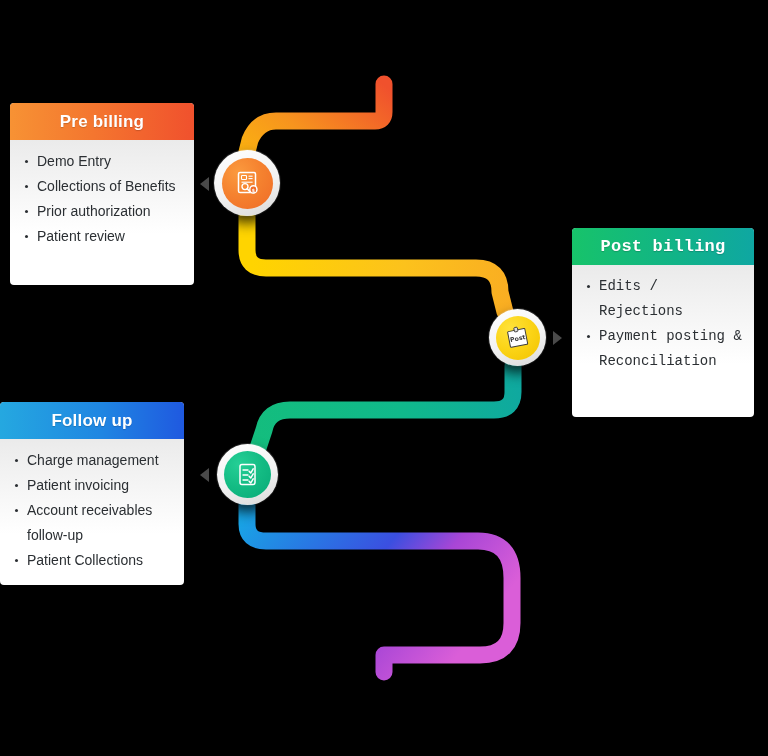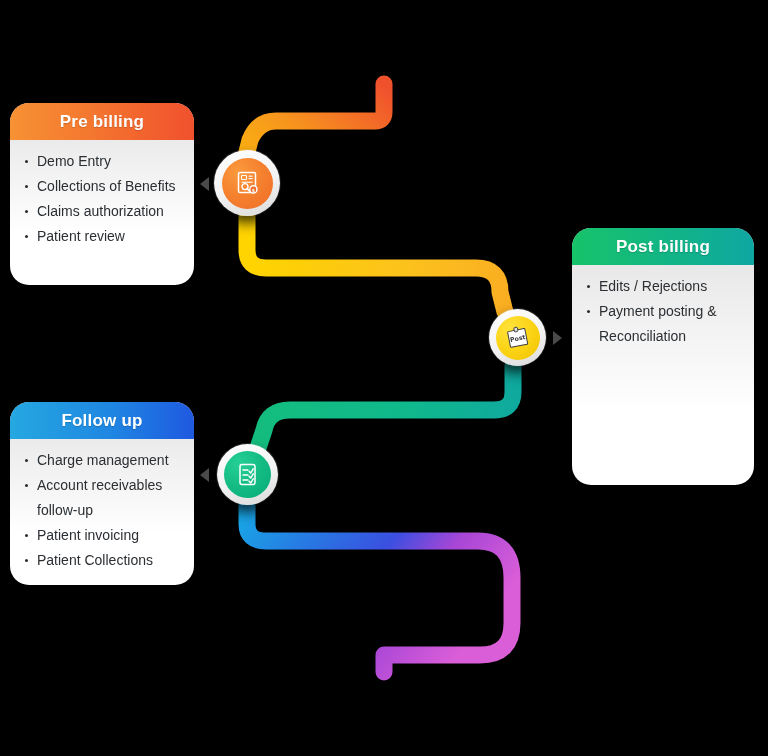--- a/index.html
+++ b/index.html
@@ -4,38 +4,38 @@
 <style>
   html,body{margin:0;padding:0;background:#000;}
   body{width:768px;height:756px;overflow:hidden;
        font-family:"Liberation Sans","DejaVu Sans",sans-serif;}
   #stage{position:relative;width:768px;height:756px;background:#000;}
 
   
   #ribbon{position:absolute;left:0;top:0;width:768px;height:756px;}
 
   
-  .card{position:absolute;border-radius:19px;overflow:hidden;
+  .card{position:absolute;border-radius:4px;overflow:hidden;
         background:linear-gradient(180deg,#e2e2e2 0%,#eeeeee 28%,#ffffff 72%);
         box-shadow:0 3px 10px rgba(0,0,0,.55);}
   .card-head{height:37px;display:flex;align-items:center;justify-content:center;}
   .card-title{color:#fff;font-size:17px;font-weight:bold;letter-spacing:.2px;
               text-shadow:0 1px 1px rgba(0,0,0,.18);}
   .card-body{padding:9px 10px 12px 12px;}
   .bullets{list-style:none;margin:0;padding:0;}
   .bullets li{position:relative;padding-left:15px;color:#2b2f33;
               font-size:14px;line-height:25px;font-weight:500;}
   .bullets li::before{content:"";position:absolute;left:3px;top:11px;
               width:3px;height:3px;border-radius:50%;background:#2b2f33;}
 
   #card-pre{left:10px;top:103px;width:184px;height:182px;}
   #card-pre .card-head{background:linear-gradient(90deg,#f79234 0%,#f4762f 45%,#f0512d 100%);}
-  #card-follow{left:10px;top:402px;width:184px;height:183px;}
+  #card-follow{left:0;top:402px;width:184px;height:183px;}
   #card-follow .card-head{background:linear-gradient(90deg,#25a8e0 0%,#1f86e2 55%,#1f59e0 100%);}
-  #card-post{left:572px;top:228px;width:182px;height:257px;}
+  #card-post{left:572px;top:228px;width:182px;height:189px;font-family:Liberation Mono, monospace;}
   #card-post .card-head{background:linear-gradient(90deg,#17c36a 0%,#11b388 58%,#0fa7a2 100%);}
 
   
   .tri{position:absolute;width:0;height:0;}
   .tri-left{border-top:7px solid transparent;border-bottom:7px solid transparent;
             border-right:9px solid #4a4a4a;}
   .tri-right{border-top:7px solid transparent;border-bottom:7px solid transparent;
              border-left:9px solid #4a4a4a;}
   #tri-pre{left:200px;top:177px;}
   #tri-follow{left:200px;top:468px;}
@@ -159,21 +159,21 @@
   <div class="tri tri-right" id="tri-post"></div>
 
   <div class="card" id="card-pre">
     <div class="card-head">
       <span class="card-title">Pre billing</span>
     </div>
     <div class="card-body">
       <ul class="bullets">
         <li>Demo Entry</li>
         <li>Collections of Benefits</li>
-        <li>Claims authorization</li>
+        <li>Prior authorization</li>
         <li>Patient review</li>
       </ul>
     </div>
   </div>
 
   <div class="card" id="card-post">
     <div class="card-head">
       <span class="card-title">Post billing</span>
     </div>
     <div class="card-body">
@@ -184,20 +184,20 @@
     </div>
   </div>
 
   <div class="card" id="card-follow">
     <div class="card-head">
       <span class="card-title">Follow up</span>
     </div>
     <div class="card-body">
       <ul class="bullets">
         <li>Charge management</li>
+        <li>Patient invoicing</li>
         <li>Account receivables follow-up</li>
-        <li>Patient invoicing</li>
         <li>Patient Collections</li>
       </ul>
     </div>
   </div>
 
 </div>
 
 </body></html>

